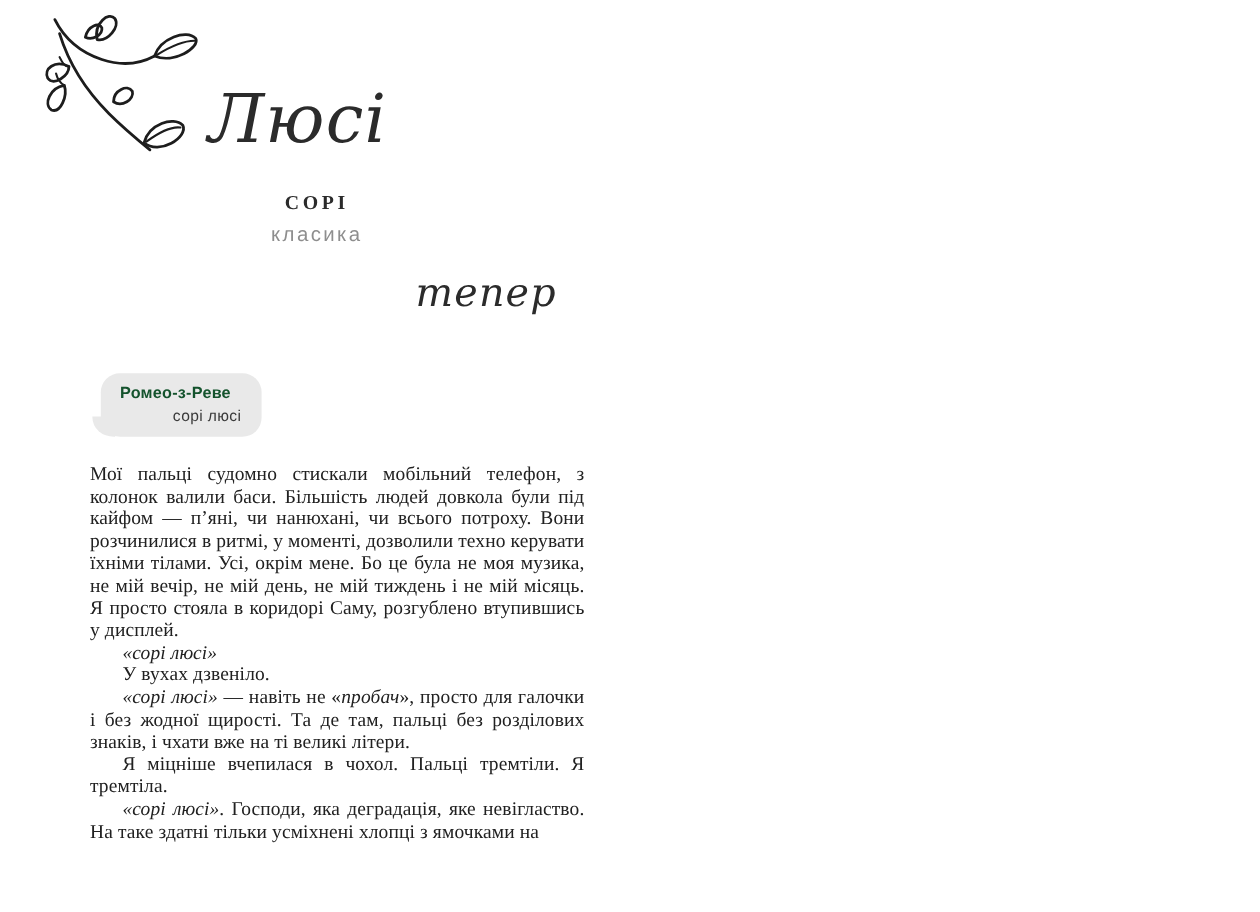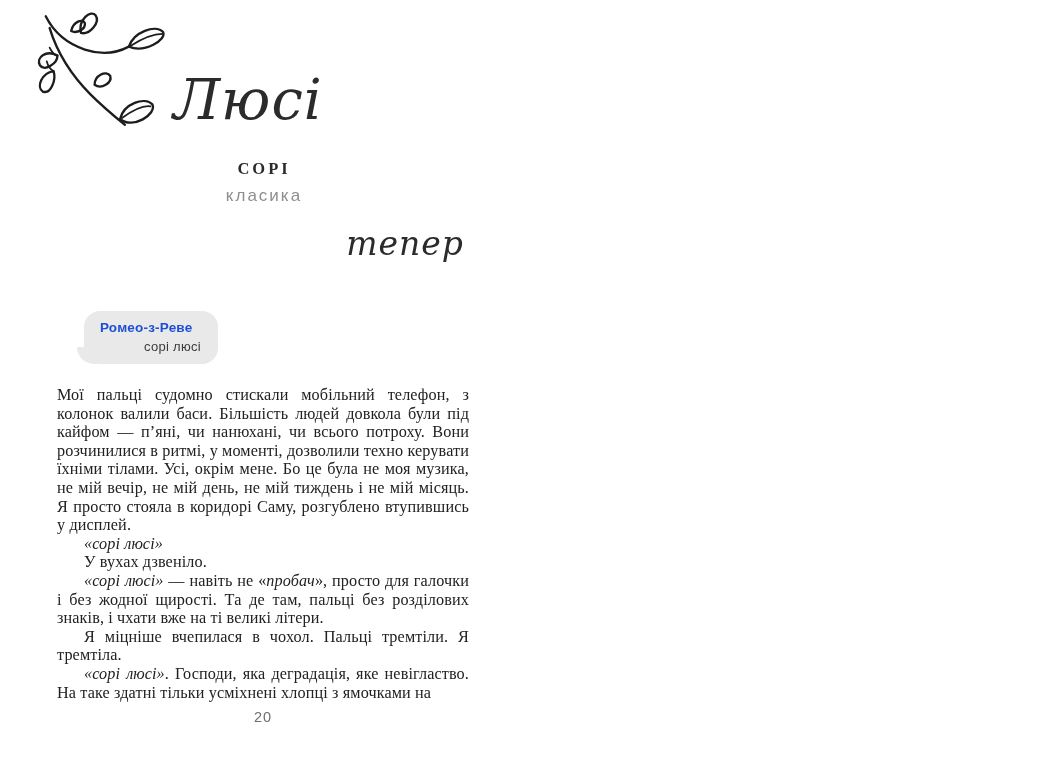--- a/index.html
+++ b/index.html
@@ -44,28 +44,28 @@
   .bubble{
     position:absolute;left:84px;top:311px;
     background:var(--bubble-bg);border-radius:16px;
     padding:9px 17px 10px 16px;min-width:84px;
     font-family:"Liberation Sans",sans-serif;
   }
   .bubble::before{
     content:'';position:absolute;left:-7px;bottom:0;width:19px;height:17px;
     background:var(--bubble-bg);border-bottom-left-radius:18px 16px;
   }
-  .bubble-sender{font-weight:bold;font-size:13.5px;color:#1d4ed8;letter-spacing:.2px;}
+  .bubble-sender{font-weight:bold;font-size:13.5px;color:#14532d;letter-spacing:.2px;}
   .bubble-message{font-size:13px;color:#3a3a3a;margin-top:4px;letter-spacing:.3px;margin-left:44px;}
 
   .body-text{
     position:absolute;text-align:justify;color:var(--text);
     font-size:16.2px;line-height:18.6px;letter-spacing:.12px;overflow:hidden;
   }
-  .left-body{left:57px;top:386px;width:412px;height:322px;}
+  .left-body{left:75px;top:386px;width:412px;height:322px;}
   .para{margin:0;}
   .para.indent{text-indent:27px;}
   .it{font-style:italic;}
 
   .pagenum{
     position:absolute;top:709px;text-align:center;
     font-family:"Liberation Sans",sans-serif;font-size:14.5px;
     letter-spacing:1px;color:var(--page-number);
   }
   .pagenum.left-num{left:57px;width:412px;}
@@ -104,21 +104,20 @@
 
     <div class="body-text left-body">
         <p class="para"><span>Мої пальці судомно стискали мобільний телефон, з колонок валили баси. Більшість людей довкола були під кайфом — п’яні, чи нанюхані, чи всього потроху. Вони розчинилися в ритмі, у моменті, дозволили техно керувати їхніми тілами. Усі, окрім мене. Бо це була не моя музика, не мій вечір, не мій день, не мій тиждень і не мій місяць. Я просто стояла в коридорі Саму, розгублено втупившись у дисплей.</span></p>
         <p class="para indent"><span class="it">«сорі люсі»</span></p>
         <p class="para indent"><span>У вухах дзвеніло.</span></p>
         <p class="para indent"><span class="it">«сорі люсі»</span><span> — навіть не «</span><span class="it">пробач</span><span>», просто для галочки і без жодної щирості. Та де там, пальці без розділових знаків, і чхати вже на ті великі літери.</span></p>
         <p class="para indent"><span>Я міцніше вчепилася в чохол. Пальці тремтіли. Я тремтіла.</span></p>
         <p class="para indent"><span class="it">«сорі люсі»</span><span>. Господи, яка деградація, яке невігластво. На таке здатні тільки усміхнені хлопці з ямочками на</span></p>
       </div>
 
-    <div class="pagenum left-num">20</div>
   </div>
 
   <div class="page right">
     
 
     
     
 
     
   </div>

